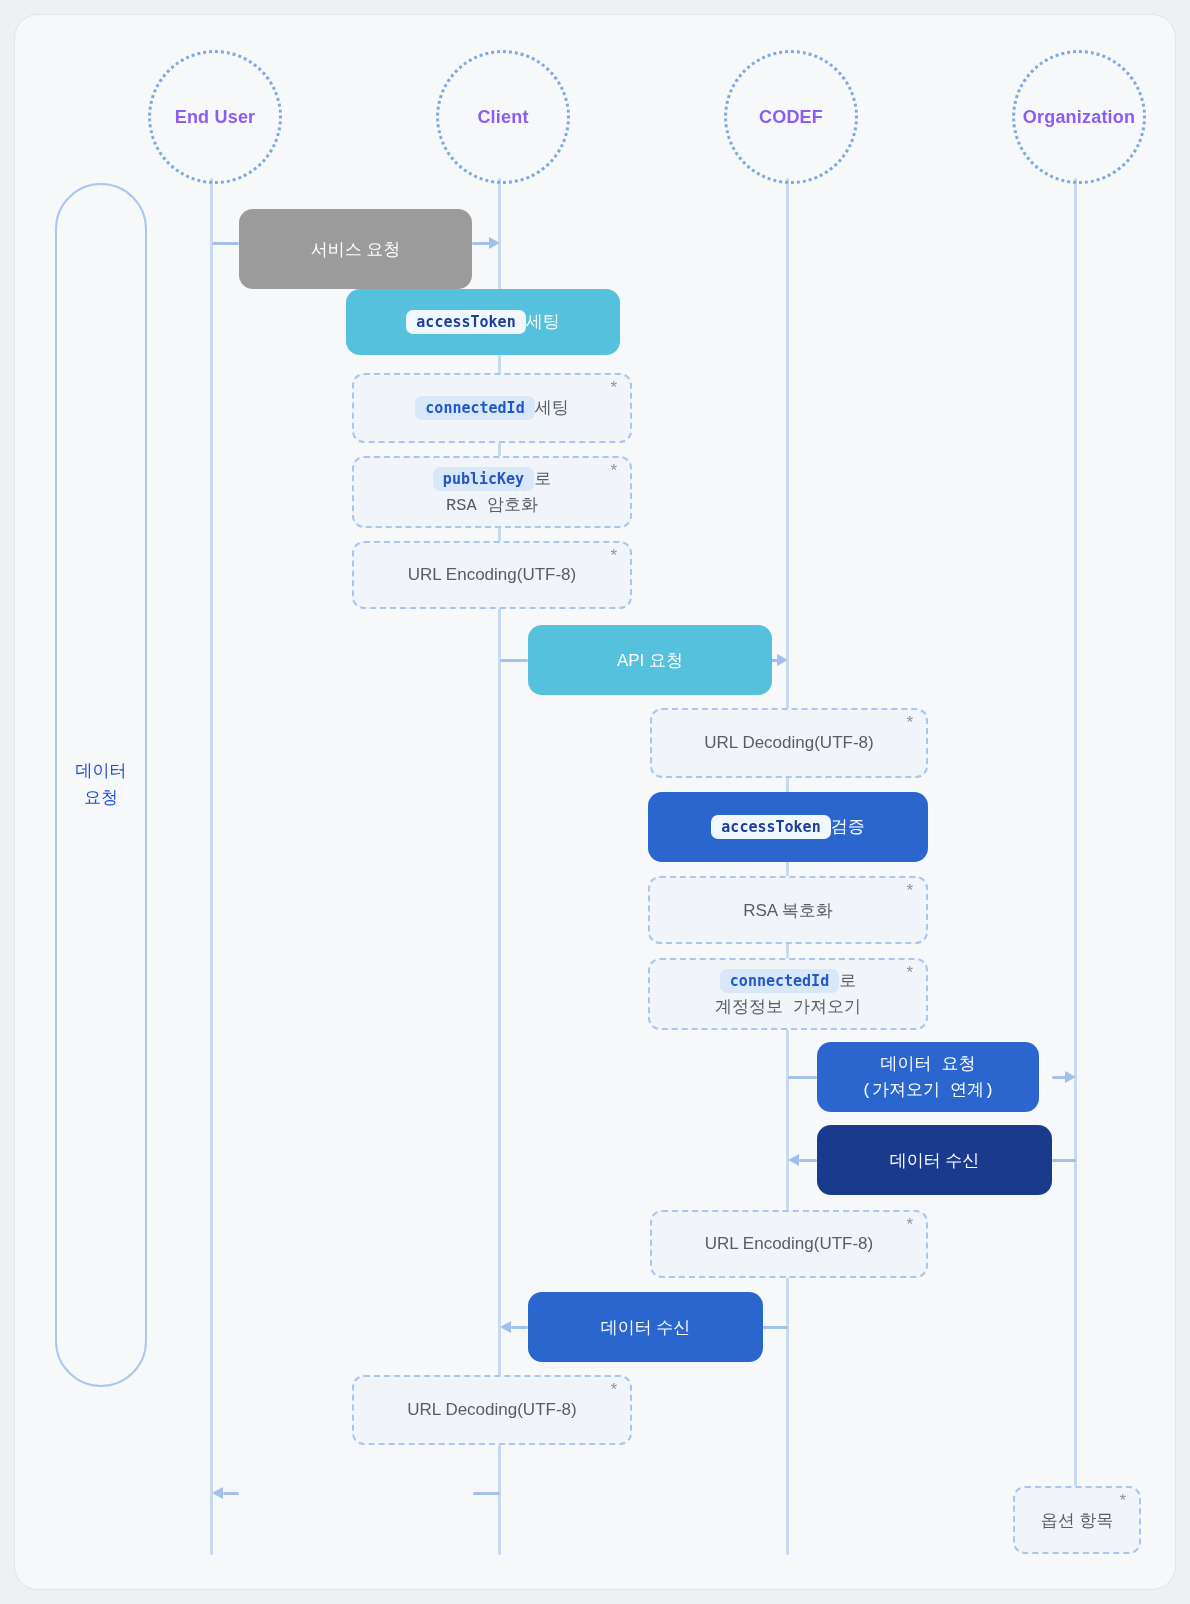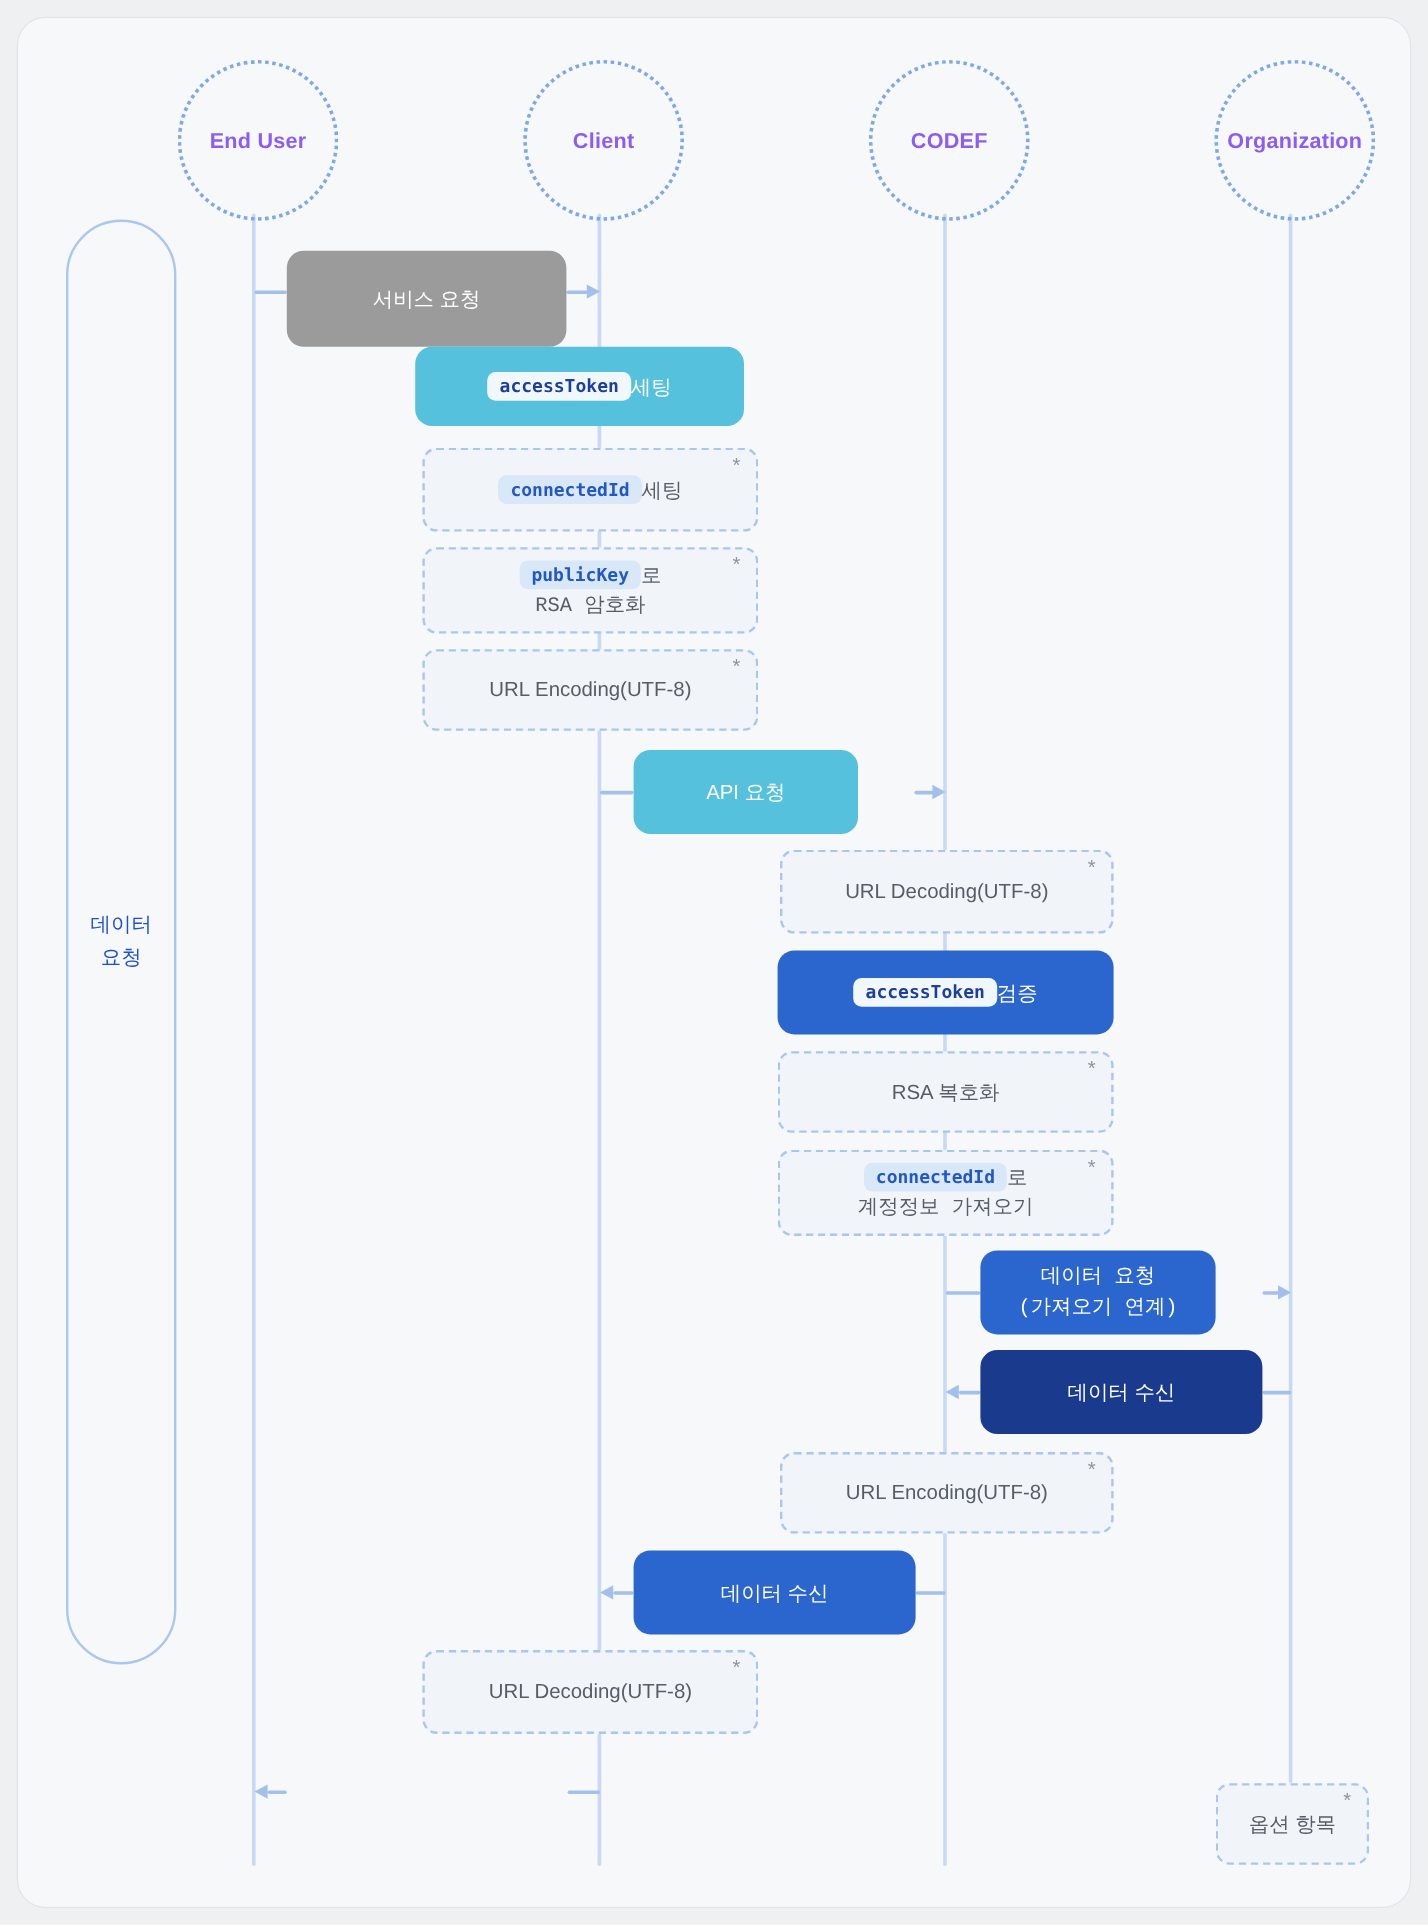--- a/index.html
+++ b/index.html
@@ -28,21 +28,21 @@
   }
   .group-label{
     position:absolute;left:55px;top:757px;width:92px;text-align:center;
     color:#1d4ed8;font-size:17px;line-height:27px;
   }
   
   .box{
     position:absolute;display:flex;flex-direction:column;align-items:center;justify-content:center;
     gap:3px;border-radius:14px;color:#fff;font-size:17px;box-sizing:border-box;
   }
-  .row{display:flex;align-items:center;}
+  .row{display:flex;}
   .gray{background:#9b9b9b;}
   .cyan{background:#55c1dd;}
   .blue{background:#2b66cf;}
   .navy{background:#1a3a8d;}
   .dashed{
     background:#f1f5fa;border:2px dashed #a9c6ec;border-radius:12px;color:#575d65;
   }
   .pill{
     font-family:"DejaVu Sans Mono","Liberation Mono",monospace;
     font-size:15px;font-weight:bold;padding:3px 10px;border-radius:7px;
@@ -139,21 +139,21 @@
       <span>로</span>
     </div>
     <div class="line2">RSA 암호화</div>
   </div>
 
   <div class="box dashed" style="left:352px;top:541px;width:280px;height:68px;">
     <span class="marker">*</span>
     <span>URL Encoding(UTF-8)</span>
   </div>
 
-  <div class="box cyan" style="left:528px;top:625px;width:187px;height:70px;">
+  <div class="box cyan" style="left:528px;top:625px;width:244px;height:70px;">
     <span>API 요청</span>
   </div>
 
   <div class="box dashed" style="left:650px;top:708px;width:278px;height:70px;">
     <span class="marker">*</span>
     <span>URL Decoding(UTF-8)</span>
   </div>
 
   <div class="box blue" style="left:648px;top:792px;width:280px;height:70px;">
     <div class="row">
@@ -169,21 +169,21 @@
 
   <div class="box dashed" style="left:648px;top:958px;width:280px;height:72px;">
     <span class="marker">*</span>
     <div class="row">
       <span class="pill">connectedId</span>
       <span>로</span>
     </div>
     <div class="line2">계정정보 가져오기</div>
   </div>
 
-  <div class="box blue" style="left:817px;top:1042px;width:196px;height:70px;">
+  <div class="box blue" style="left:817px;top:1042px;width:222px;height:70px;">
     <div class="line2">데이터 요청</div>
     <div class="line2">(가져오기 연계)</div>
   </div>
 
   <div class="box navy" style="left:817px;top:1125px;width:235px;height:70px;">
     <span>데이터 수신</span>
   </div>
 
   <div class="box dashed" style="left:650px;top:1210px;width:278px;height:68px;">
     <span class="marker">*</span>

